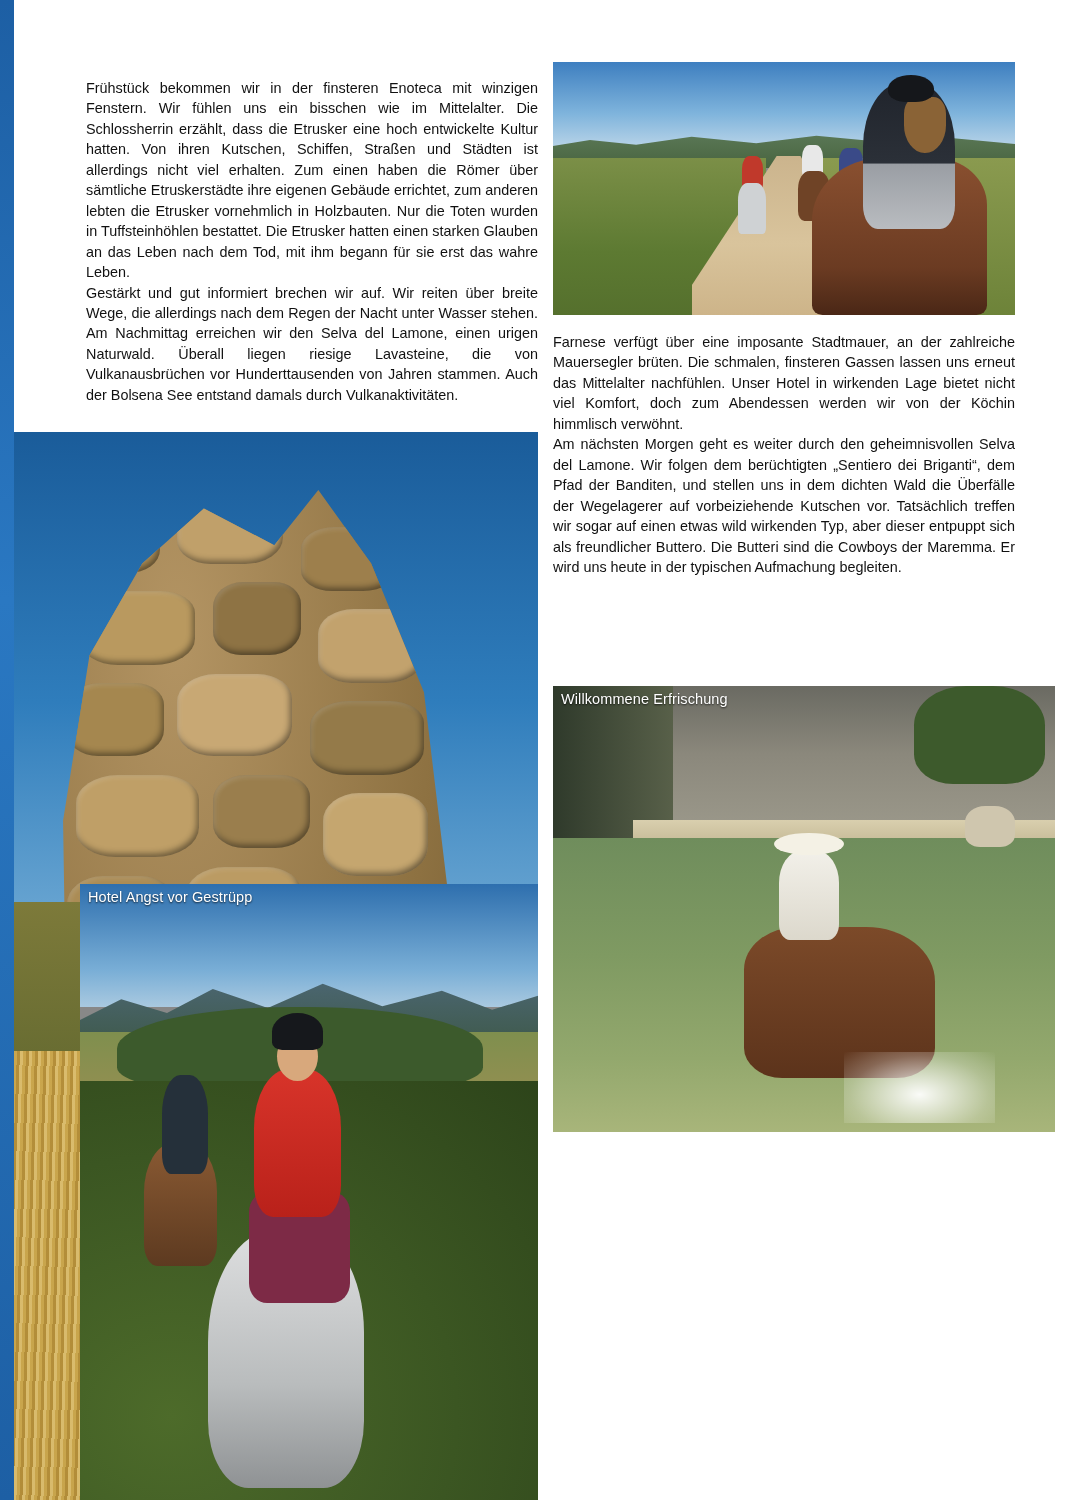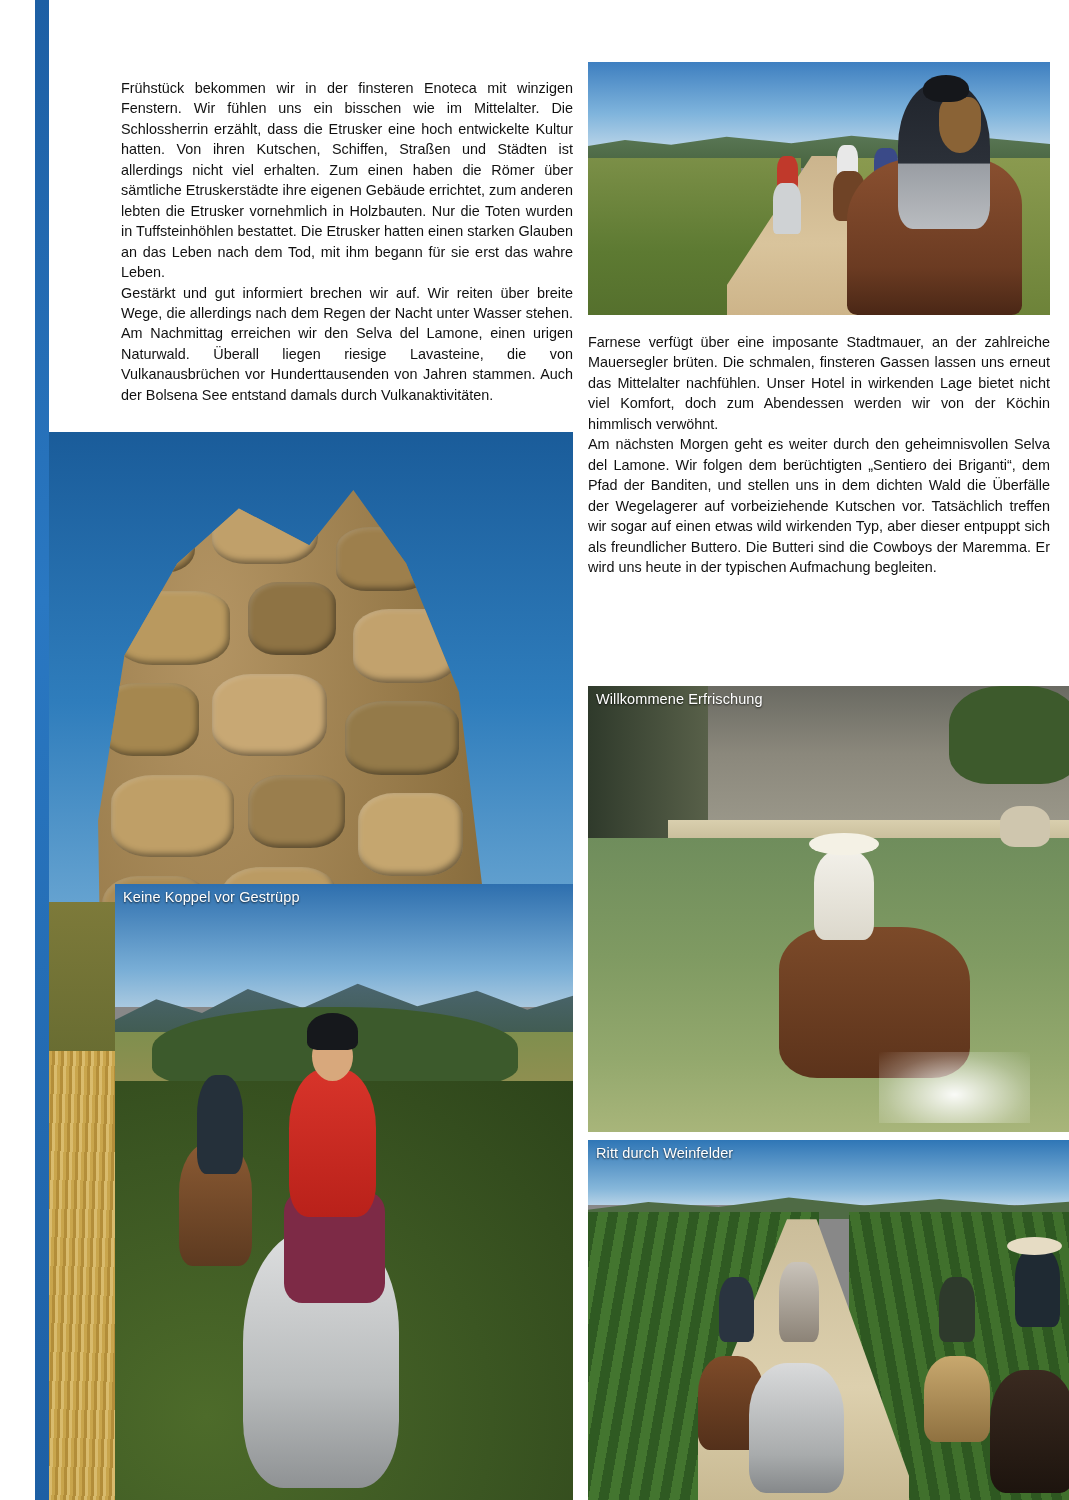--- a/index.html
+++ b/index.html
@@ -11,21 +11,20 @@
     background: #ffffff;
     font-family: "Liberation Sans", sans-serif;
     overflow: hidden;
   }
 
   
   #page {
     position: absolute;
     inset: 0;
     background: #ffffff;
-    margin-left: 35px;
   }
   .left-rail {
     position: absolute;
     left: 0; top: 0; bottom: 0;
     width: 14px;
     background: linear-gradient(180deg,#1d5fa4 0%,#2a78c2 40%,#1d5fa4 100%);
   }
 
   
   .text-block {
@@ -402,48 +401,31 @@
     <div class="midfield"></div>
     <div class="trees"></div>
     <div class="brush"></div>
     <div class="horse-brown"></div>
     <div class="rider-back"></div>
     <div class="white-horse"></div>
     <div class="rider-legs"></div>
     <div class="rider-red"></div>
     <div class="rider-head"></div>
     <div class="rider-helmet"></div>
-    <div class="cap">Keine Koppel vor Gestrüpp</div>
+    <div class="cap">Hotel Angst vor Gestrüpp</div>
   </div>
 
   <div class="photo" id="photo-water">
     <div class="cliff"></div>
     <div class="cliff-shadow"></div>
     <div class="bush"></div>
     <div class="beach"></div>
     <div class="lake"></div>
     <div class="rock"></div>
     <div class="horse-swim"></div>
     <div class="butter-body"></div>
     <div class="butter-hat"></div>
     <div class="splash"></div>
     <div class="cap">Willkommene Erfrischung</div>
   </div>
 
-  <div class="photo" id="photo-vineyard">
-    <div class="sky"></div>
-    <div class="ridge"></div>
-    <div class="vines-l"></div>
-    <div class="vines-r"></div>
-    <div class="track"></div>
-    <div class="h2"></div>
-    <div class="h3"></div>
-    <div class="h4"></div>
-    <div class="h1"></div>
-    <div class="p2"></div>
-    <div class="p3"></div>
-    <div class="p4"></div>
-    <div class="hat"></div>
-    <div class="p1"></div>
-    <div class="cap">Ritt durch Weinfelder</div>
-  </div>
 
 </div>
 
 </body></html>

